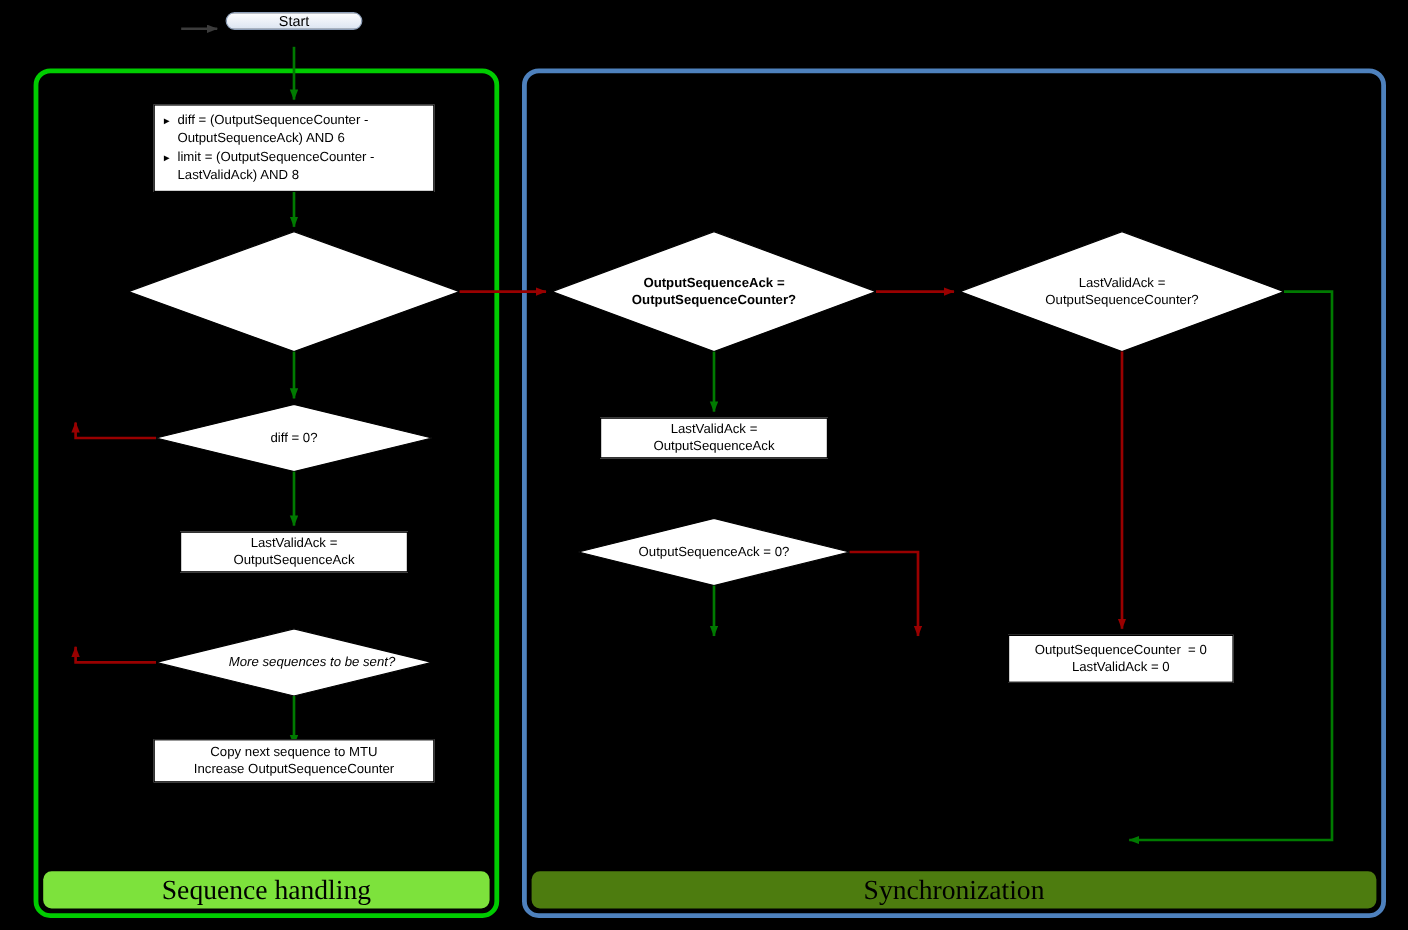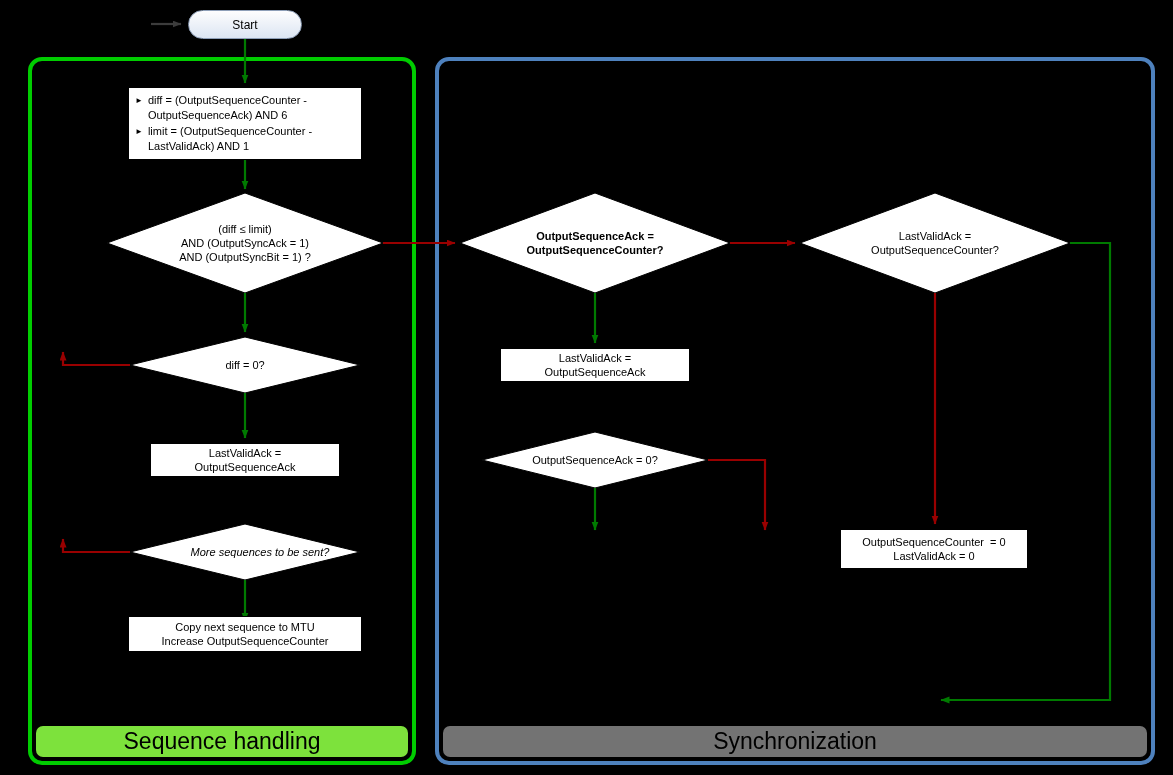--- a/index.html
+++ b/index.html
@@ -1,43 +1,43 @@
 <!DOCTYPE html>
 <html><head>
 <meta charset="utf-8">
 <style>
   html, body { margin: 0; padding: 0; background: #000; }
   .canvas {
     position: relative; width: 1173px; height: 775px; background: #000;
     font-family: "Liberation Sans", sans-serif; overflow: hidden;
   }
   .layer { position: absolute; left: 0; top: 0; width: 1173px; height: 775px; }
-  .group { position: absolute; border-radius: 14px; box-sizing: border-box; }
+  .group { position: absolute; border-radius: 14px; box-sizing: border-box; font-family: Liberation Serif, serif; }
   .group.green { left: 28px; top: 57px; width: 388px; height: 708px; border: 4px solid #00CC00; }
   .group.blue  { left: 435px; top: 57px; width: 720px; height: 708px; border: 4px solid #4E81BD; }
   .group-label {
     position: absolute; left: 4px; right: 4px; bottom: 4px; height: 31px; border-radius: 7px;
     display: flex; align-items: center; justify-content: center;
     font-size: 23px; color: #000;
   }
   .green .group-label { background: #7DE23C; }
-  .blue  .group-label { background: #737373; }
+  .blue  .group-label { background: #4d7c0f; }
   .node {
     position: absolute; background: #fff; border: 1px solid #000; box-sizing: border-box;
     color: #000; font-size: 11px; line-height: 1.3;
     display: flex; align-items: center; justify-content: center;
     text-align: center; white-space: pre-wrap;
   }
   .dlabel {
     position: absolute; display: flex; align-items: center; justify-content: center;
     text-align: center; font-size: 11px; line-height: 1.3; color: #000;
     white-space: pre-wrap; pointer-events: none;
   }
   .start {
-    position: absolute; left: 188px; top: 10px; width: 114px; height: 29px;
+    position: absolute; left: 188px; top: 10px; width: 114px; height: 15px;
     border-radius: 15px; background: linear-gradient(#fdfdfe, #dce5f2);
     border: 1px solid #8e9fb8; box-sizing: border-box;
     display: flex; align-items: center; justify-content: center;
     font-size: 12px; color: #000;
   }
   .bullets {
     position: absolute; left: 128px; top: 87px; width: 234px; height: 73px;
     background: #fff; border: 1px solid #000; box-sizing: border-box;
     padding: 5px 6px; font-size: 11px; line-height: 1.4; color: #000;
   }
@@ -99,36 +99,33 @@
     <span>Start</span>
   </div>
 
   <div class="bullets">
     <div class="bullet-line">
       <span class="bullet">►</span>
       <span>diff = (OutputSequenceCounter - OutputSequenceAck) AND 6</span>
     </div>
     <div class="bullet-line">
       <span class="bullet">►</span>
-      <span>limit = (OutputSequenceCounter - LastValidAck) AND 1</span>
+      <span>limit = (OutputSequenceCounter - LastValidAck) AND 8</span>
     </div>
   </div>
 
   <div class="node" style="left:150px; top:443px; width:190px; height:34px;">LastValidAck =
 OutputSequenceAck</div>
   <div class="node" style="left:128px; top:616px; width:234px; height:36px;">Copy next sequence to MTU
 Increase OutputSequenceCounter</div>
   <div class="node" style="left:500px; top:348px; width:190px; height:34px;">LastValidAck =
 OutputSequenceAck</div>
   <div class="node" style="left:840px; top:529px; width:188px; height:40px;">OutputSequenceCounter  = 0
 LastValidAck = 0</div>
 
-  <div class="dlabel" style="left:110px; top:196px; width:270px; height:94px;">(diff ≤ limit)
-AND (OutputSyncAck = 1)
-AND (OutputSyncBit = 1) ?</div>
   <div class="dlabel" style="left:133px; top:340px; width:224px; height:50px;">diff = 0?</div>
   <div class="dlabel" style="left:148px; top:527px; width:224px; height:50px;font-style:italic;">More sequences to be sent?</div>
   <div class="dlabel" style="left:463px; top:196px; width:264px; height:94px;font-weight:bold;">OutputSequenceAck =
 OutputSequenceCounter?</div>
   <div class="dlabel" style="left:803px; top:196px; width:264px; height:94px;">LastValidAck =
 OutputSequenceCounter?</div>
   <div class="dlabel" style="left:485px; top:435px; width:220px; height:50px;">OutputSequenceAck = 0?</div>
 
 </div>
 

